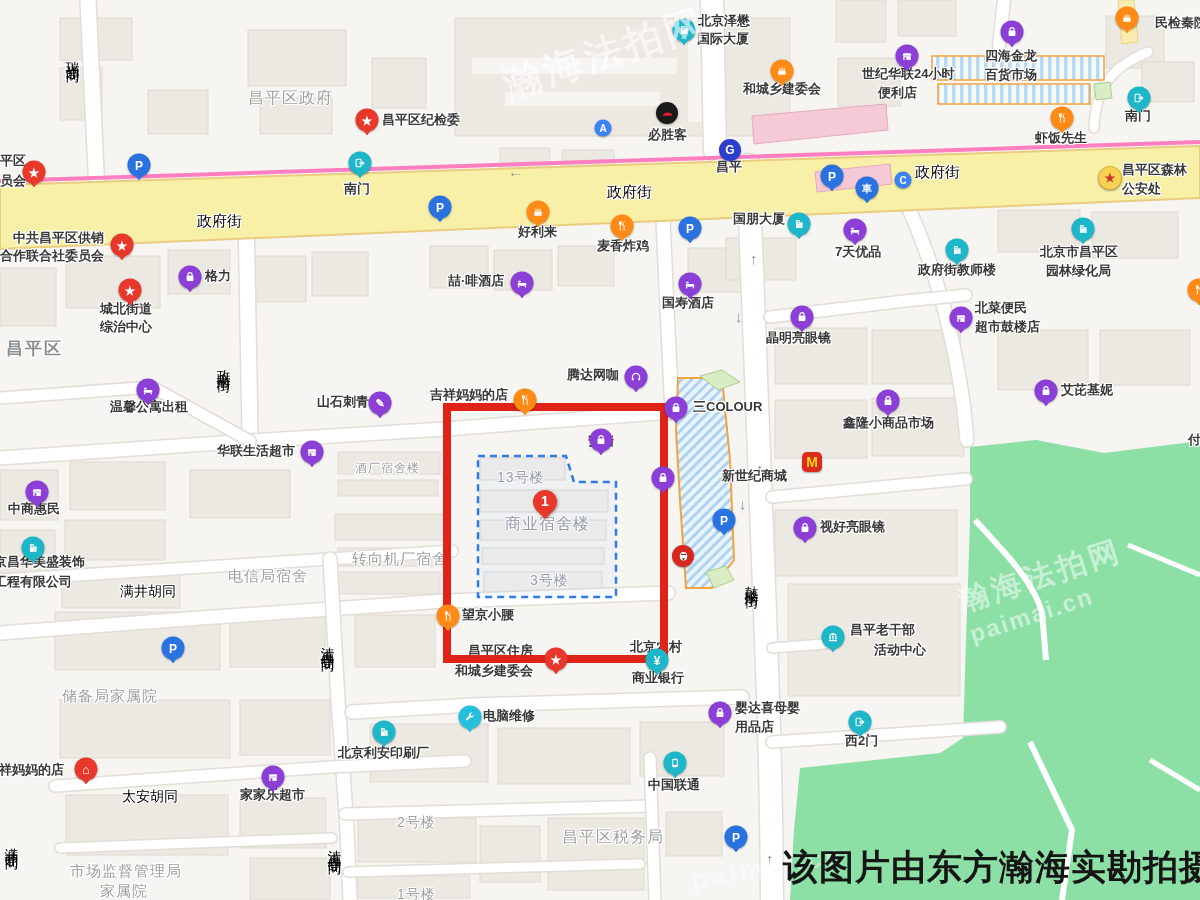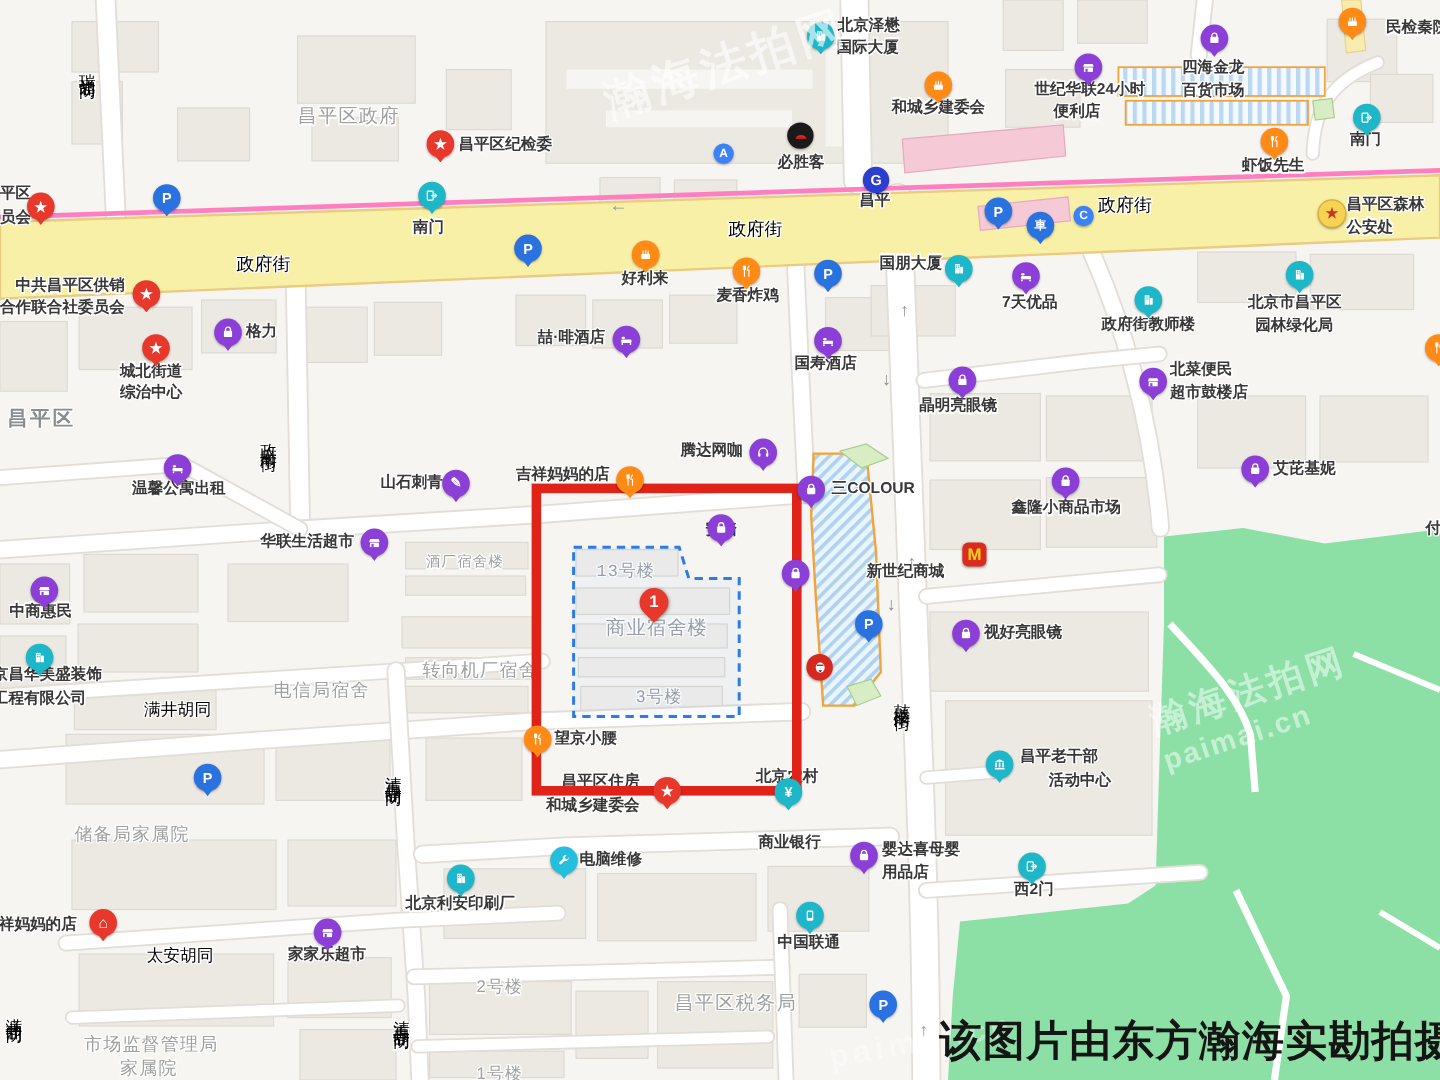--- a/index.html
+++ b/index.html
@@ -216,33 +216,33 @@
       <div class="lb lb-poi" style="left: 110px; top: 400px;">温馨公寓出租</div>
       <div class="lb lb-poi" style="left: 317px; top: 395px;">山石刺青</div>
       <div class="lb lb-poi" style="left: 217px; top: 444px;">华联生活超市</div>
       <div class="lb lb-poi" style="left: 8px; top: 502px;">中商惠民</div>
       <div class="lb lb-poi" style="left: -6px; top: 555px;">京昌华美盛装饰</div>
       <div class="lb lb-poi" style="left: -6px; top: 575px;">工程有限公司</div>
       <div class="lb lb-road" style="left: 120px; top: 559px;">满井胡同</div>
       <div class="lb lb-area" style="font-size: 15px; left: 228px; top: 567px;">电信局宿舍</div>
       <div class="lb lb-area" style="font-size: 15px; left: 352px; top: 550px;">转向机厂宿舍</div>
       <div class="lb lb-area" style="font-size: 12px; left: 355px; top: 462px;">酒厂宿舍楼</div>
-      <div class="lb lb-area" style="left: 497px; top: 469px; font-family: Liberation Mono, monospace;">13号楼</div>
+      <div class="lb lb-area" style="left: 497px; top: 469px;">13号楼</div>
       <div class="lb lb-area" style="font-size: 16px; left: 505px; top: 515px;">商业宿舍楼</div>
       <div class="lb lb-area" style="left: 530px; top: 572px;">3号楼</div>
       <div class="lb lb-poi" style="left: 588px; top: 434px;">安踏</div>
       <div class="lb lb-poi" style="left: 693px; top: 400px;">三COLOUR</div>
       <div class="lb lb-poi" style="left: 678px; top: 469px; margin-left: 44px;">新世纪商城</div>
       <div class="lb lb-poi" style="left: 567px; top: 368px;">腾达网咖</div>
       <div class="lb lb-poi" style="left: 430px; top: 388px;">吉祥妈妈的店</div>
       <div class="lb lb-poi" style="left: 462px; top: 608px;">望京小腰</div>
       <div class="lb lb-poi" style="left: 468px; top: 644px;">昌平区住房</div>
       <div class="lb lb-poi" style="left: 455px; top: 664px;">和城乡建委会</div>
       <div class="lb lb-poi" style="left: 630px; top: 640px;">北京农村</div>
-      <div class="lb lb-poi" style="left: 632px; top: 695px;">商业银行</div>
+      <div class="lb lb-poi" style="left: 632px; top: 671px;">商业银行</div>
       <div class="lb lb-poi" style="left: 483px; top: 709px;">电脑维修</div>
       <div class="lb lb-poi" style="left: 338px; top: 746px;">北京利安印刷厂</div>
       <div class="lb lb-poi" style="left: 648px; top: 778px;">中国联通</div>
       <div class="lb lb-area" style="font-size: 16px; left: 562px; top: 828px;">昌平区税务局</div>
       <div class="lb lb-area" style="left: 397px; top: 814px;">2号楼</div>
       <div class="lb lb-area" style="left: 397px; top: 886px;">1号楼</div>
       <div class="lb lb-area" style="font-size: 15px; left: 62px; top: 687px;">储备局家属院</div>
       <div class="lb lb-area" style="font-size: 15px; left: 70px; top: 862px;">市场监督管理局</div>
       <div class="lb lb-area" style="font-size: 15px; left: 100px; top: 882px;">家属院</div>
       <div class="lb lb-road" style="left: 122px; top: 764px;">太安胡同</div>

